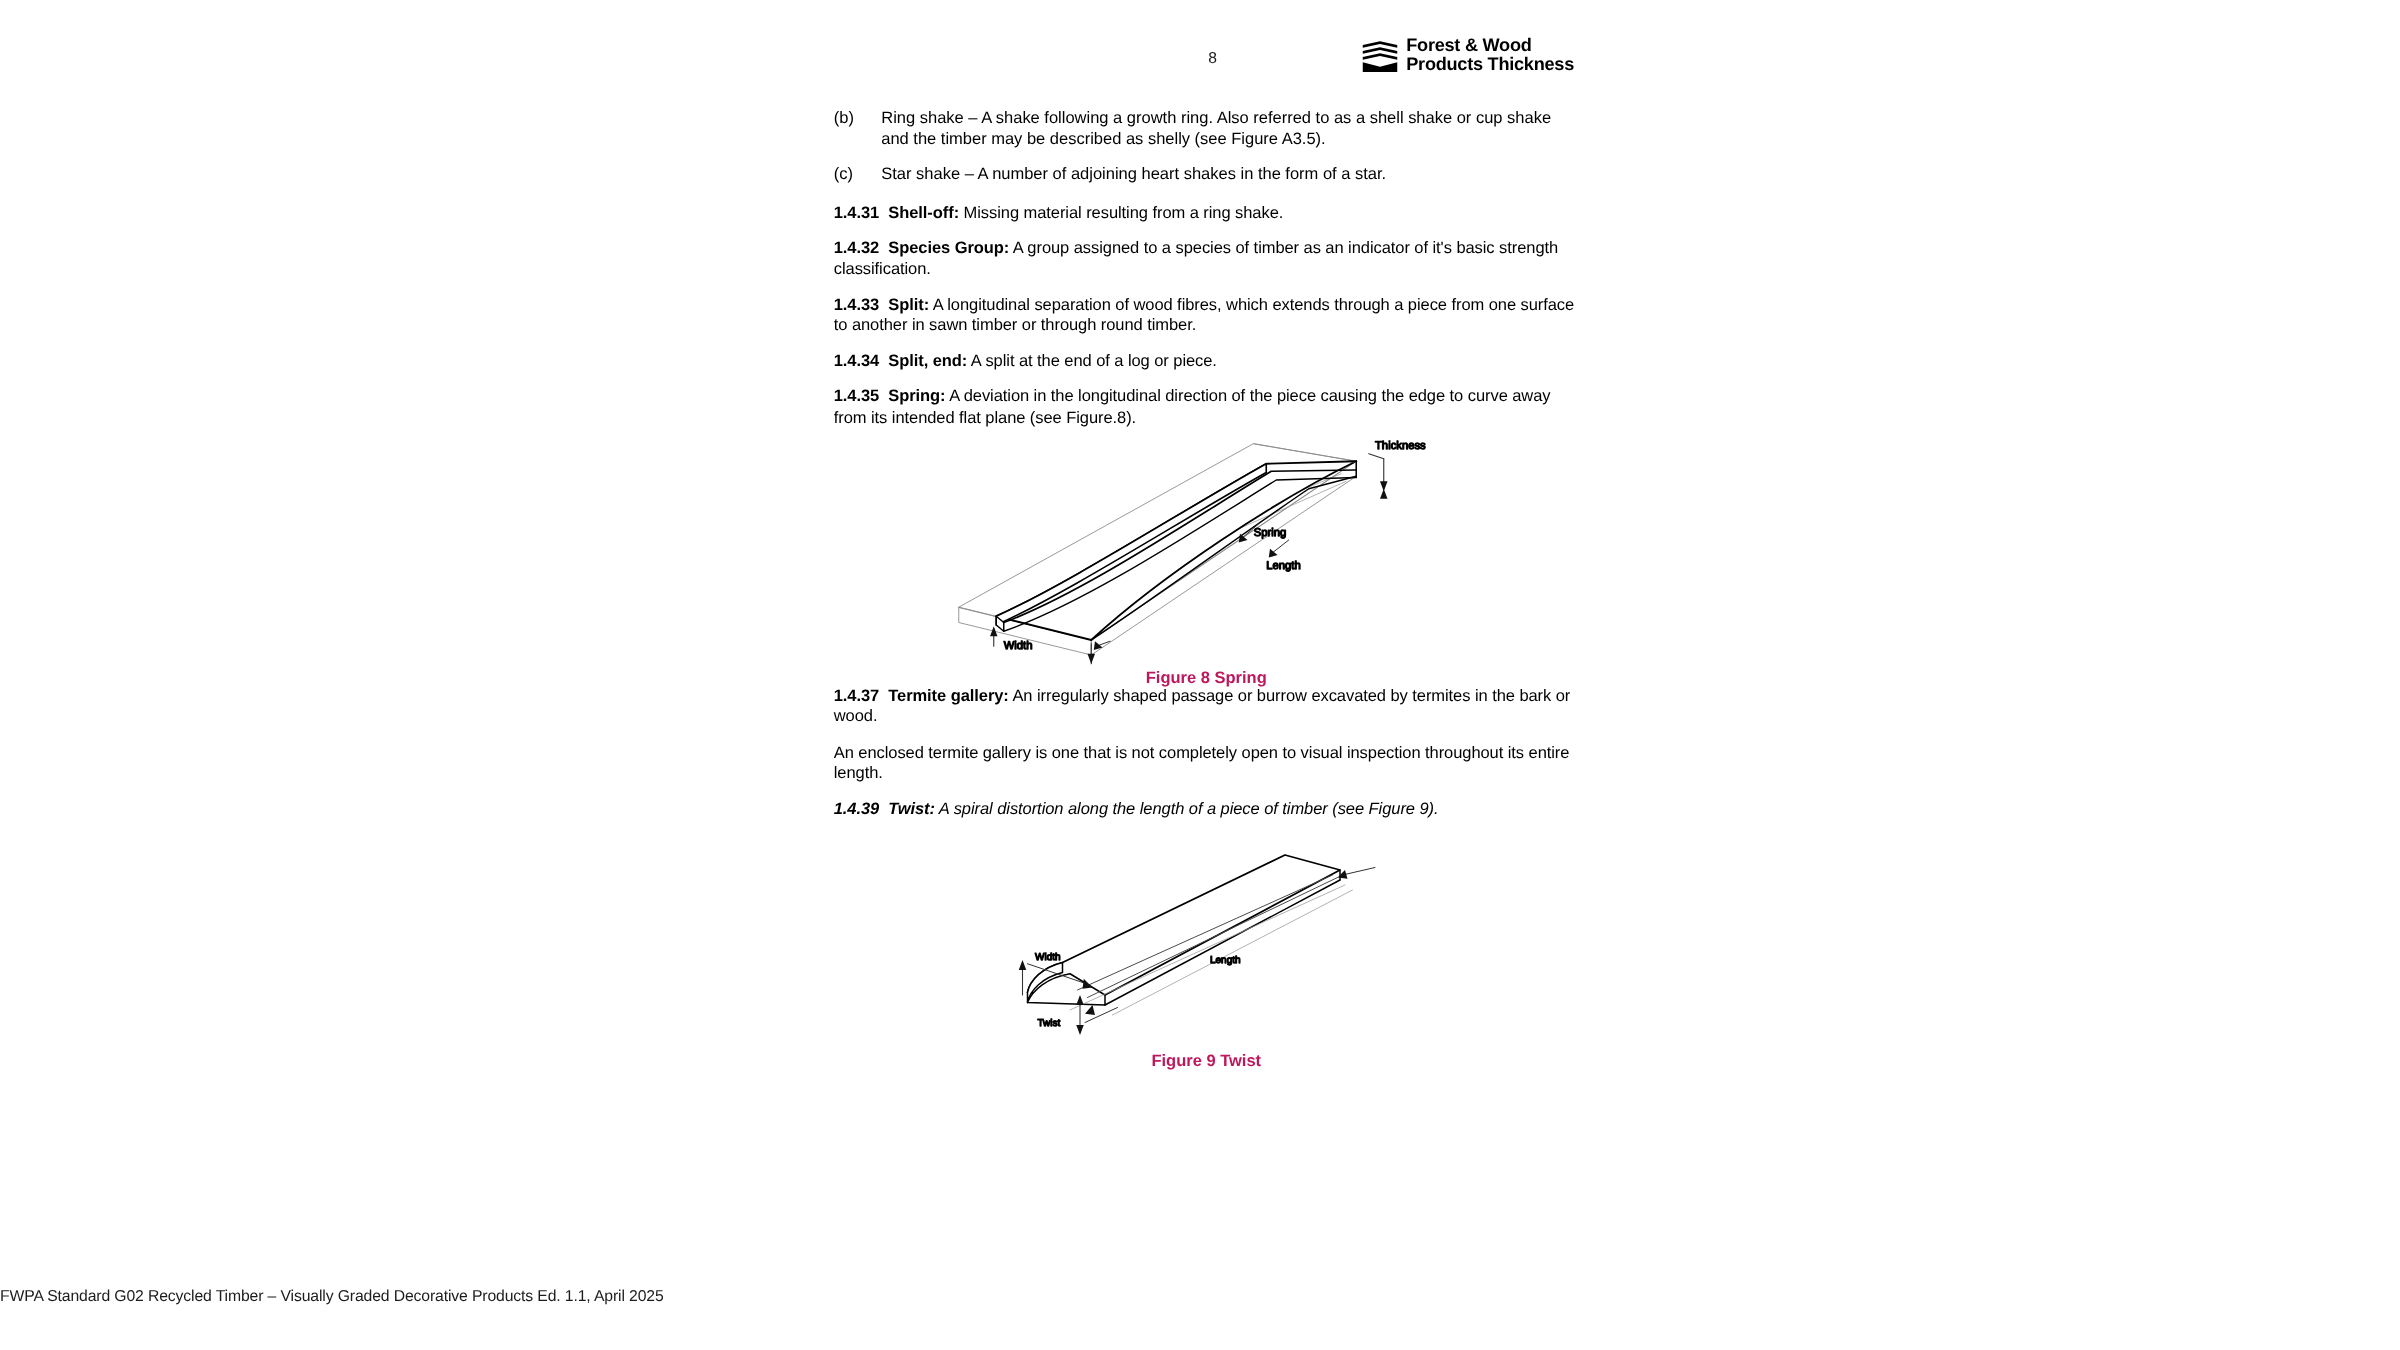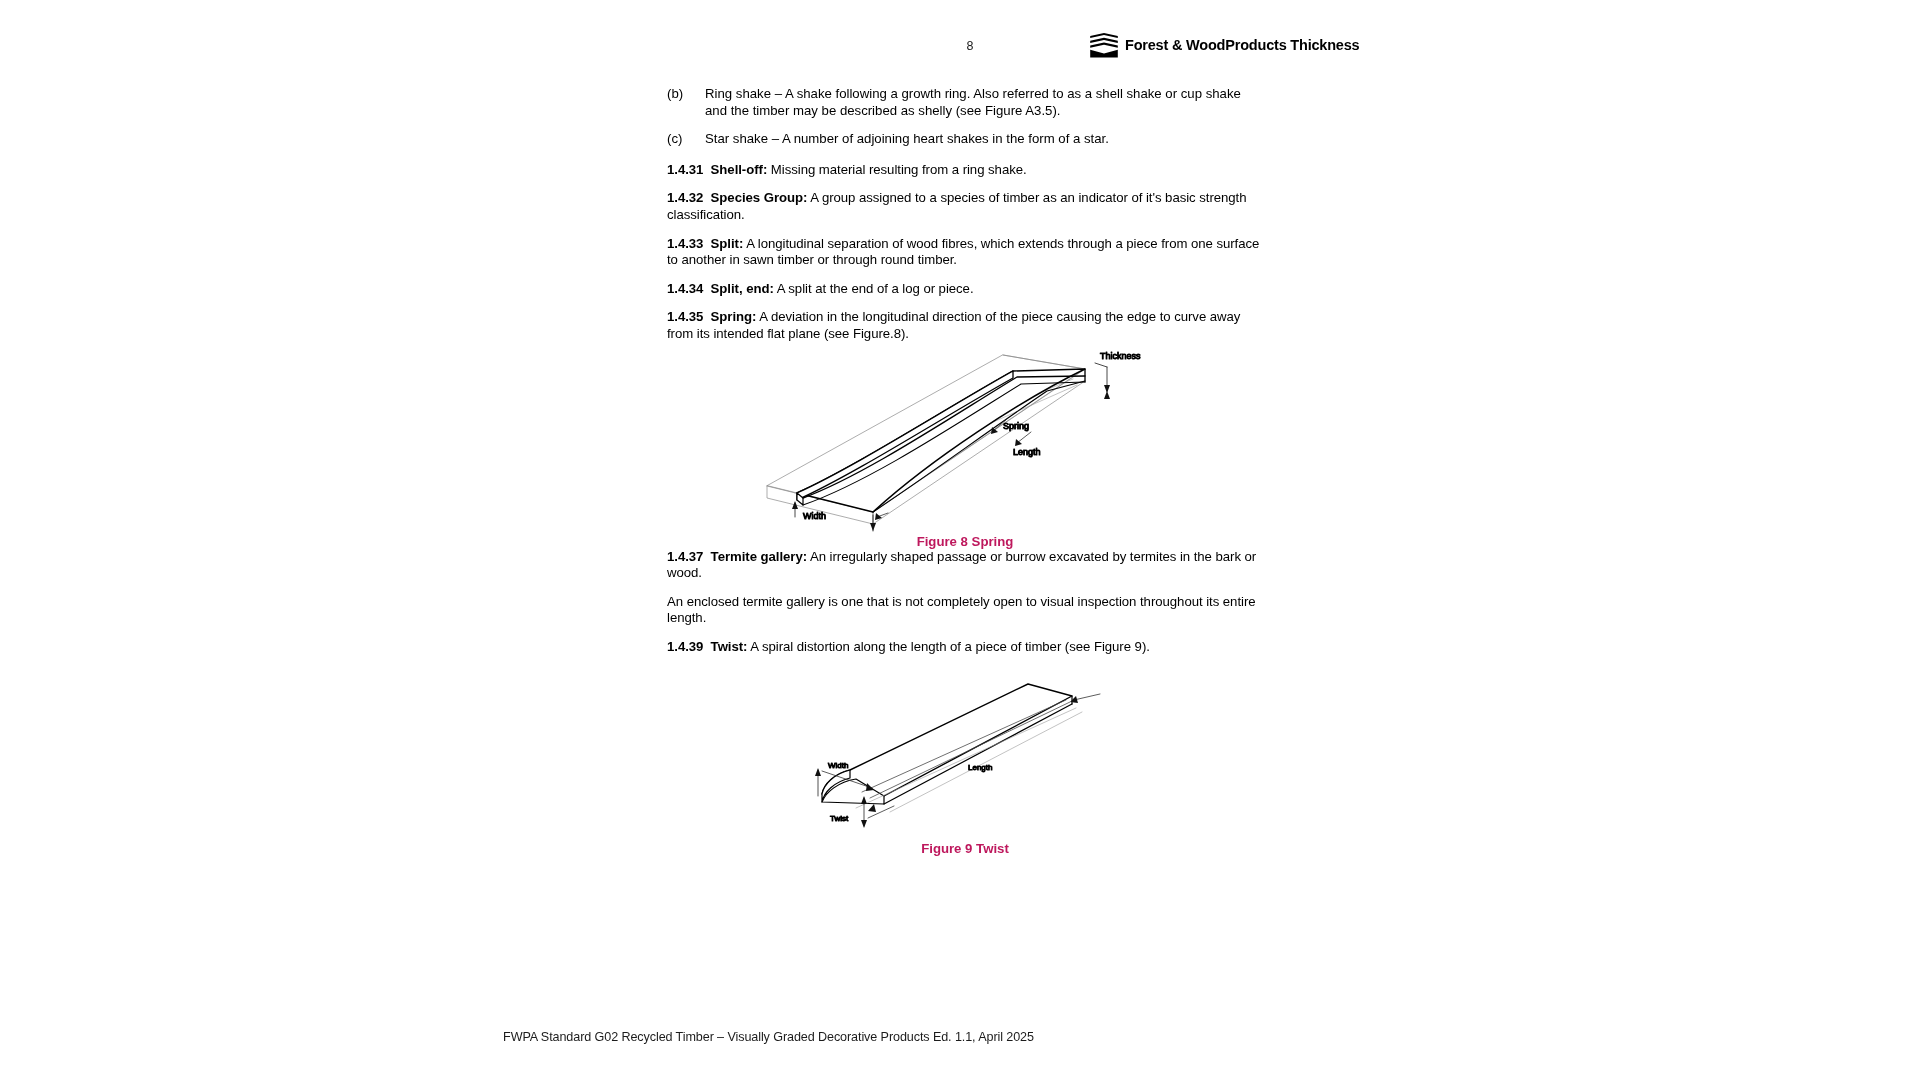--- a/index.html
+++ b/index.html
@@ -61,21 +61,21 @@
     gap: 6px;
   }
   .logo-mark {
     width: 30px;
     height: 30px;
     flex: 0 0 auto;
     display: block;
   }
   .logo-words {
     display: flex;
-    flex-direction: row;
+    flex-direction: column;
     line-height: 1.02;
   }
   .logo-line {
     font-family: "Liberation Sans", sans-serif;
     font-weight: bold;
     font-size: 14.5px;
     letter-spacing: -0.2px;
     color: #000;
     white-space: nowrap;
   }
@@ -122,21 +122,21 @@
     color: #be185d;
     margin-top: 2px;
   }
 
   
   .footer {
     position: absolute;
     left: 0;
     top: 1030px;
     width: 1537px;
-    text-align: center;
+    text-align: left;
     font-size: 12.6px;
     color: #1c1c1c;
     letter-spacing: -0.1px;
   }
 
   
   text.dim-label {
     font-family: "Liberation Sans", sans-serif;
     fill: #111;
   }
@@ -259,21 +259,21 @@
     </div>
 
 
     <p class="para">
       <b>1.4.37</b><b>&nbsp;&nbsp;</b><b>Termite gallery:</b><span> An irregularly shaped passage or burrow excavated by termites in the bark or wood.</span>
     </p>
 
     <p class="para">An enclosed termite gallery is one that is not completely open to visual inspection throughout its entire length.</p>
 
 
-    <p class="para" style="margin-bottom:2px;">
+    <p class="para" style="margin-bottom:2px;font-style:italic;">
       <b>1.4.39</b><b>&nbsp;&nbsp;</b><b>Twist:</b><span> A spiral distortion along the length of a piece of timber (see Figure 9).</span>
     </p>
 
     <div class="figure" style="margin-top:18px;">
       <svg class="figure-canvas" width="330" height="165" viewBox="0 0 330 165">
         <g fill="none" stroke="#000" stroke-linejoin="round" stroke-linecap="round">
 
           <path d="M22,120
                    C 24,110 34,100 50,96
                    L 228,10

